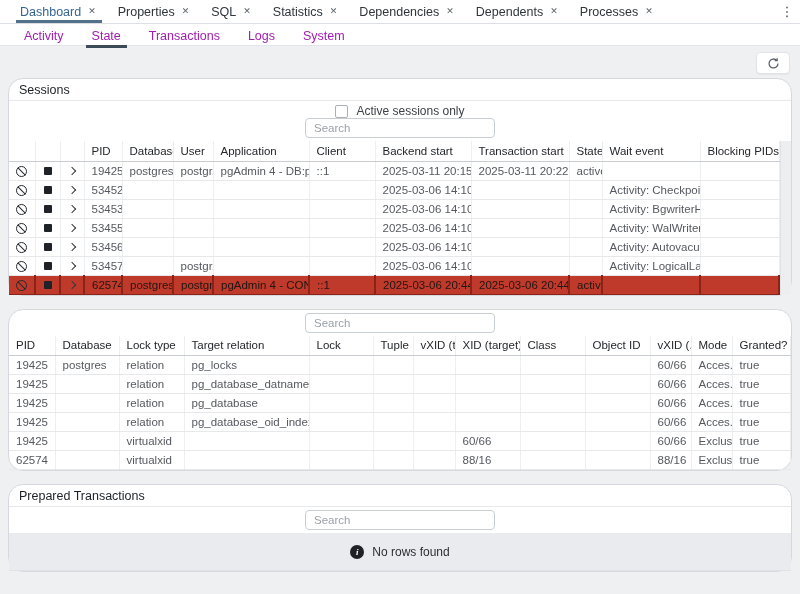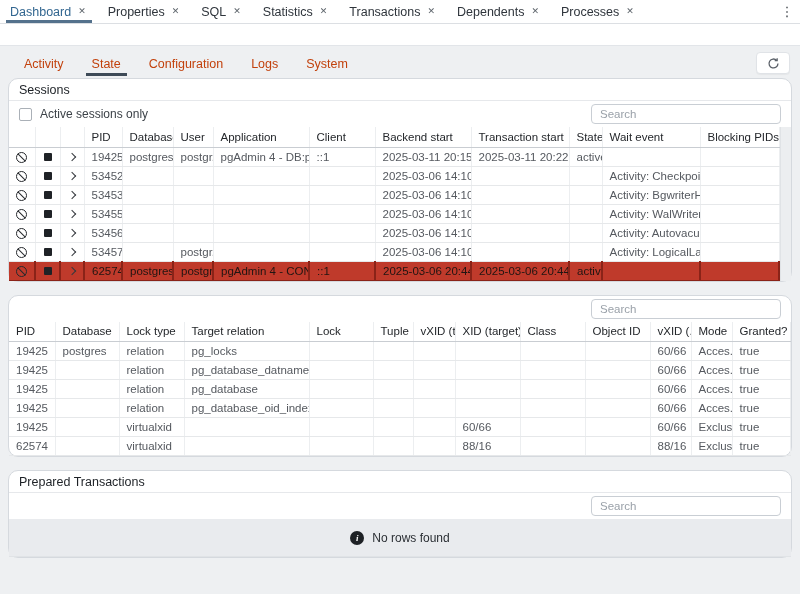--- a/index.html
+++ b/index.html
@@ -1,51 +1,51 @@
 <!DOCTYPE html>
 <html><head>
 <meta charset="utf-8">
 <style>
   * { margin:0; padding:0; box-sizing:border-box; }
   html,body { width:800px; height:594px; overflow:hidden;
     font-family:"Liberation Sans", sans-serif; background:#eef0f2; color:#33383e; }
 
   
   .tabbar { background:#fff; border-bottom:1px solid #dcdfe3; display:flex;
-    align-items:stretch; height:24px; }
+    align-items:stretch; height:24px; padding-left:10px; }
   .tabbar .spacer { flex:1; }
   .kebab { width:26px; display:flex; align-items:center; justify-content:center;
     color:#3c4248; font-size:13px; cursor:pointer; letter-spacing:0; }
   .tab { display:flex; align-items:center; gap:7px; padding:0 12px 0 10px;
     font-size:12.5px; color:#2f353c; cursor:pointer; position:relative; white-space:nowrap; }
   .tab.active { color:#326690; }
   .tab.active::after { content:""; position:absolute; left:6px; right:6px; bottom:0;
     height:3px; background:#54718c; }
   .tab .close-x { font-size:9px; color:#5d646b; line-height:1; }
 
   .subtabbar { background:#fff; border-bottom:1px solid #e2e5e9; display:flex;
     height:22px; padding-left:10px; }
   .subtab { display:flex; align-items:center; padding:12px 14px; font-size:12.5px;
-    color:#c2410c; cursor:pointer; position:relative;margin-top:28px; }
+    color:#a21caf; cursor:pointer; position:relative; }
   .subtab.active::after { content:""; position:absolute; left:8px; right:8px; bottom:0;
     height:3px; background:#3d4a57; }
 
   
   .content { padding:5px 8px 8px 8px; }
   .refresh-row { display:flex; justify-content:flex-end; padding:1px 2px 4px 0; }
   .refresh-btn { width:34px; height:22px; background:#fff; border:1px solid #e0e3e7;
     border-radius:4px; display:flex; align-items:center; justify-content:center;
     cursor:pointer; box-shadow:0 1px 1px rgba(0,0,0,.04); }
   .refresh-btn svg { stroke:#5a6068; }
 
-  .panel { background:#fff; border:1px solid #d5d9de; border-radius:10px; margin-bottom:13px; }
+  .panel { background:#fff; border:1px solid #d5d9de; border-radius:15px; margin-bottom:13px; }
   .panel-title { font-size:12.5px; color:#1d2126; padding:4px 10px 3px 10px;
     border-bottom:1px solid #e6e8eb; }
   .panel-toolbar { display:flex; align-items:center; justify-content:space-between;
-    padding:3px 10px; min-height:26px; }
+    padding:3px 10px; min-height:26px;flex-direction:column; }
   .chk-wrap { display:flex; align-items:center; gap:8px; font-size:12px; color:#3c4248; }
   .chk { width:13px; height:13px; border:1px solid #aab0b7; border-radius:2px;
     background:#fff; cursor:pointer; }
   .search-input { width:190px; height:20px; border:1px solid #c9ced4; border-radius:4px;
     font-family:"Liberation Sans", sans-serif; font-size:11.5px; padding:0 8px;
     color:#33383e; outline:none; }
   .search-input::placeholder { color:#9aa1a9; }
 
   
   .grid-wrap { display:flex; align-items:stretch; }
@@ -97,21 +97,21 @@
       </div>
       <div class="tab">
         <span>SQL</span>
         <span class="close-x">✕</span>
       </div>
       <div class="tab">
         <span>Statistics</span>
         <span class="close-x">✕</span>
       </div>
       <div class="tab">
-        <span>Transactions</span>
+        <span>Dependencies</span>
         <span class="close-x">✕</span>
       </div>
       <div class="tab">
         <span>Dependents</span>
         <span class="close-x">✕</span>
       </div>
       <div class="tab">
         <span>Processes</span>
         <span class="close-x">✕</span>
       </div>
@@ -122,21 +122,21 @@
 
 <div class="subtabbar">
   <div id="sub-tabs" style="display:flex;">
       <div class="subtab">
         <span>Activity</span>
       </div>
       <div class="subtab active">
         <span>State</span>
       </div>
       <div class="subtab">
-        <span>Configuration</span>
+        <span>Transactions</span>
       </div>
       <div class="subtab">
         <span>Logs</span>
       </div>
       <div class="subtab">
         <span>System</span>
       </div>
     </div>
 </div>
 

